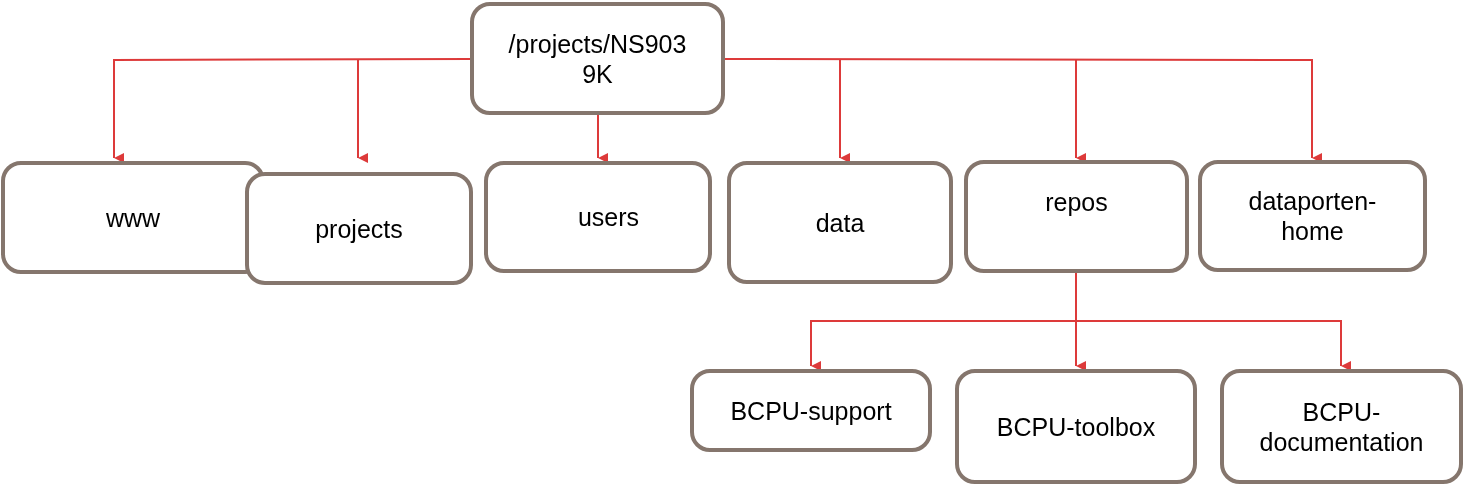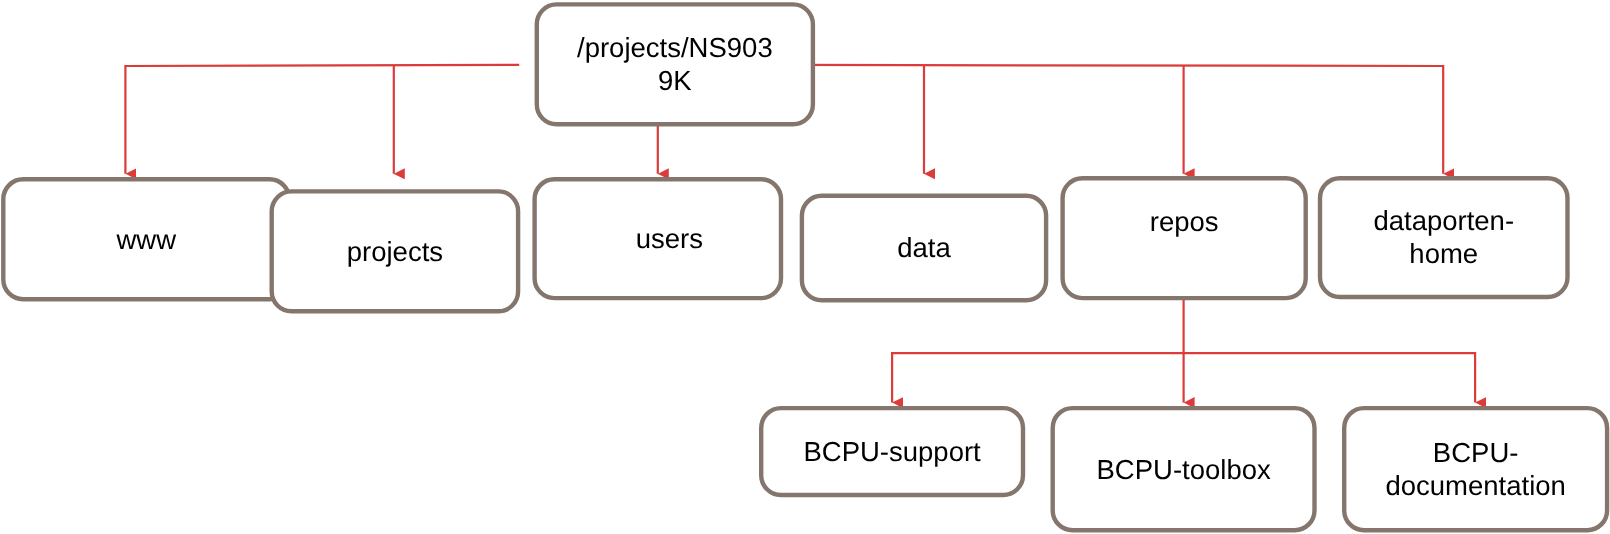--- a/index.html
+++ b/index.html
@@ -28,25 +28,25 @@
     <polyline points="840,60 840,158" marker-end="url(#arr)"></polyline>
     <polyline points="1076,60 1076,158" marker-end="url(#arr)"></polyline>
   </g>
   <g stroke="#dd3a3a" stroke-width="2" fill="none">
     <polyline points="1076,272 1076,366" marker-end="url(#arr)"></polyline>
     <polyline points="1076,321 811,321 811,366" marker-end="url(#arr)"></polyline>
     <polyline points="1076,321 1341,321 1341,366" marker-end="url(#arr)"></polyline>
   </g>
 </svg>
 
-<div class="node" style="left:470px;top:2px;width:255px;height:113px;margin-left:16px;">/projects/NS903
+<div class="node" style="left:470px;top:2px;width:255px;height:113px;">/projects/NS903
 9K</div>
 <div class="node" style="left:1px;top:161px;width:264px;height:113px;">www</div>
 <div class="node" style="left:245px;top:161px;width:228px;height:113px;margin-top:11px;">projects</div>
 <div class="node" style="left:484px;top:161px;width:228px;height:112px;padding-left:21px;">users</div>
-<div class="node" style="left:727px;top:161px;width:226px;height:99px;margin-top:15px;">data</div>
+<div class="node" style="left:727px;top:161px;width:226px;height:123px;">data</div>
 <div class="node" style="left:964px;top:160px;width:225px;height:113px;align-items:flex-start;padding-top:23px;">repos</div>
 <div class="node" style="left:1198px;top:160px;width:229px;height:112px;">dataporten-
 home</div>
 <div class="node" style="left:690px;top:369px;width:242px;height:83px;">BCPU-support</div>
 <div class="node" style="left:955px;top:369px;width:242px;height:115px;">BCPU-toolbox</div>
 <div class="node" style="left:1220px;top:369px;width:243px;height:115px;">BCPU-
 documentation</div>
 
 </body></html>

